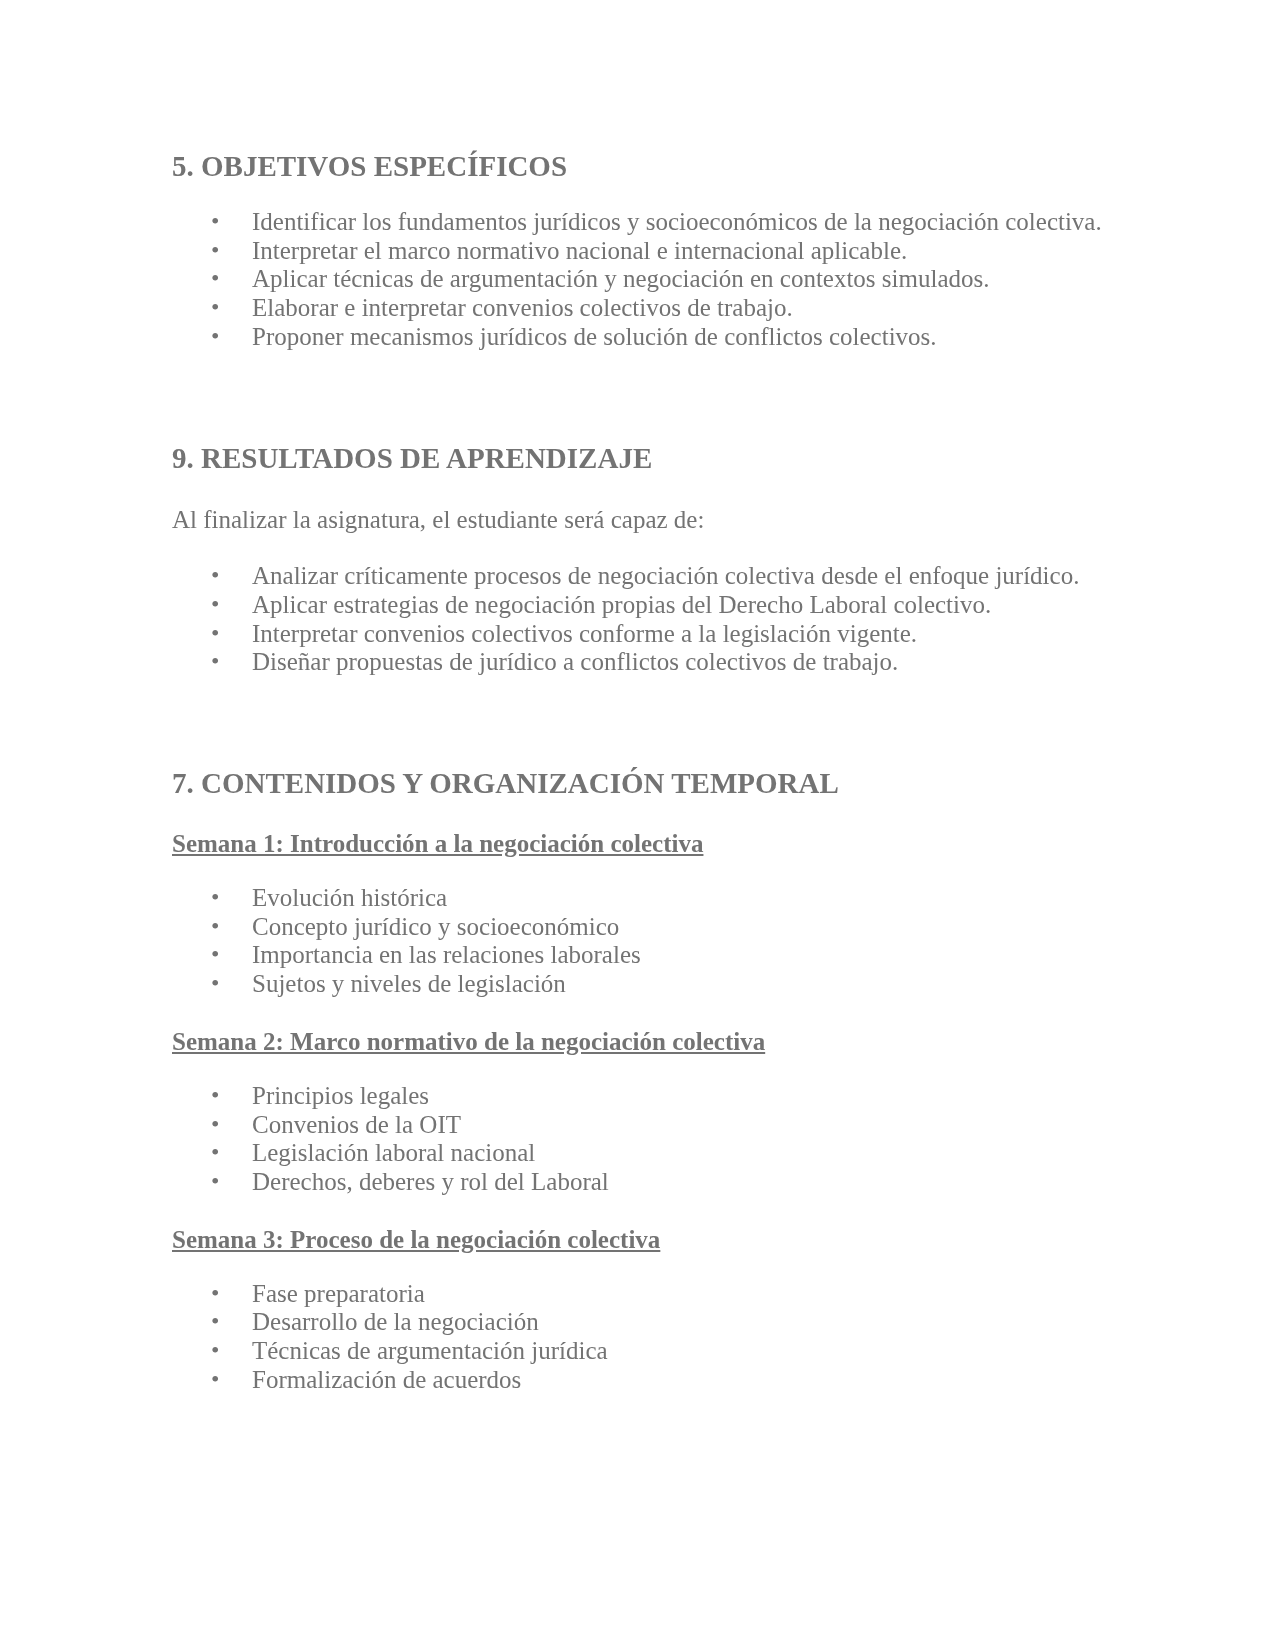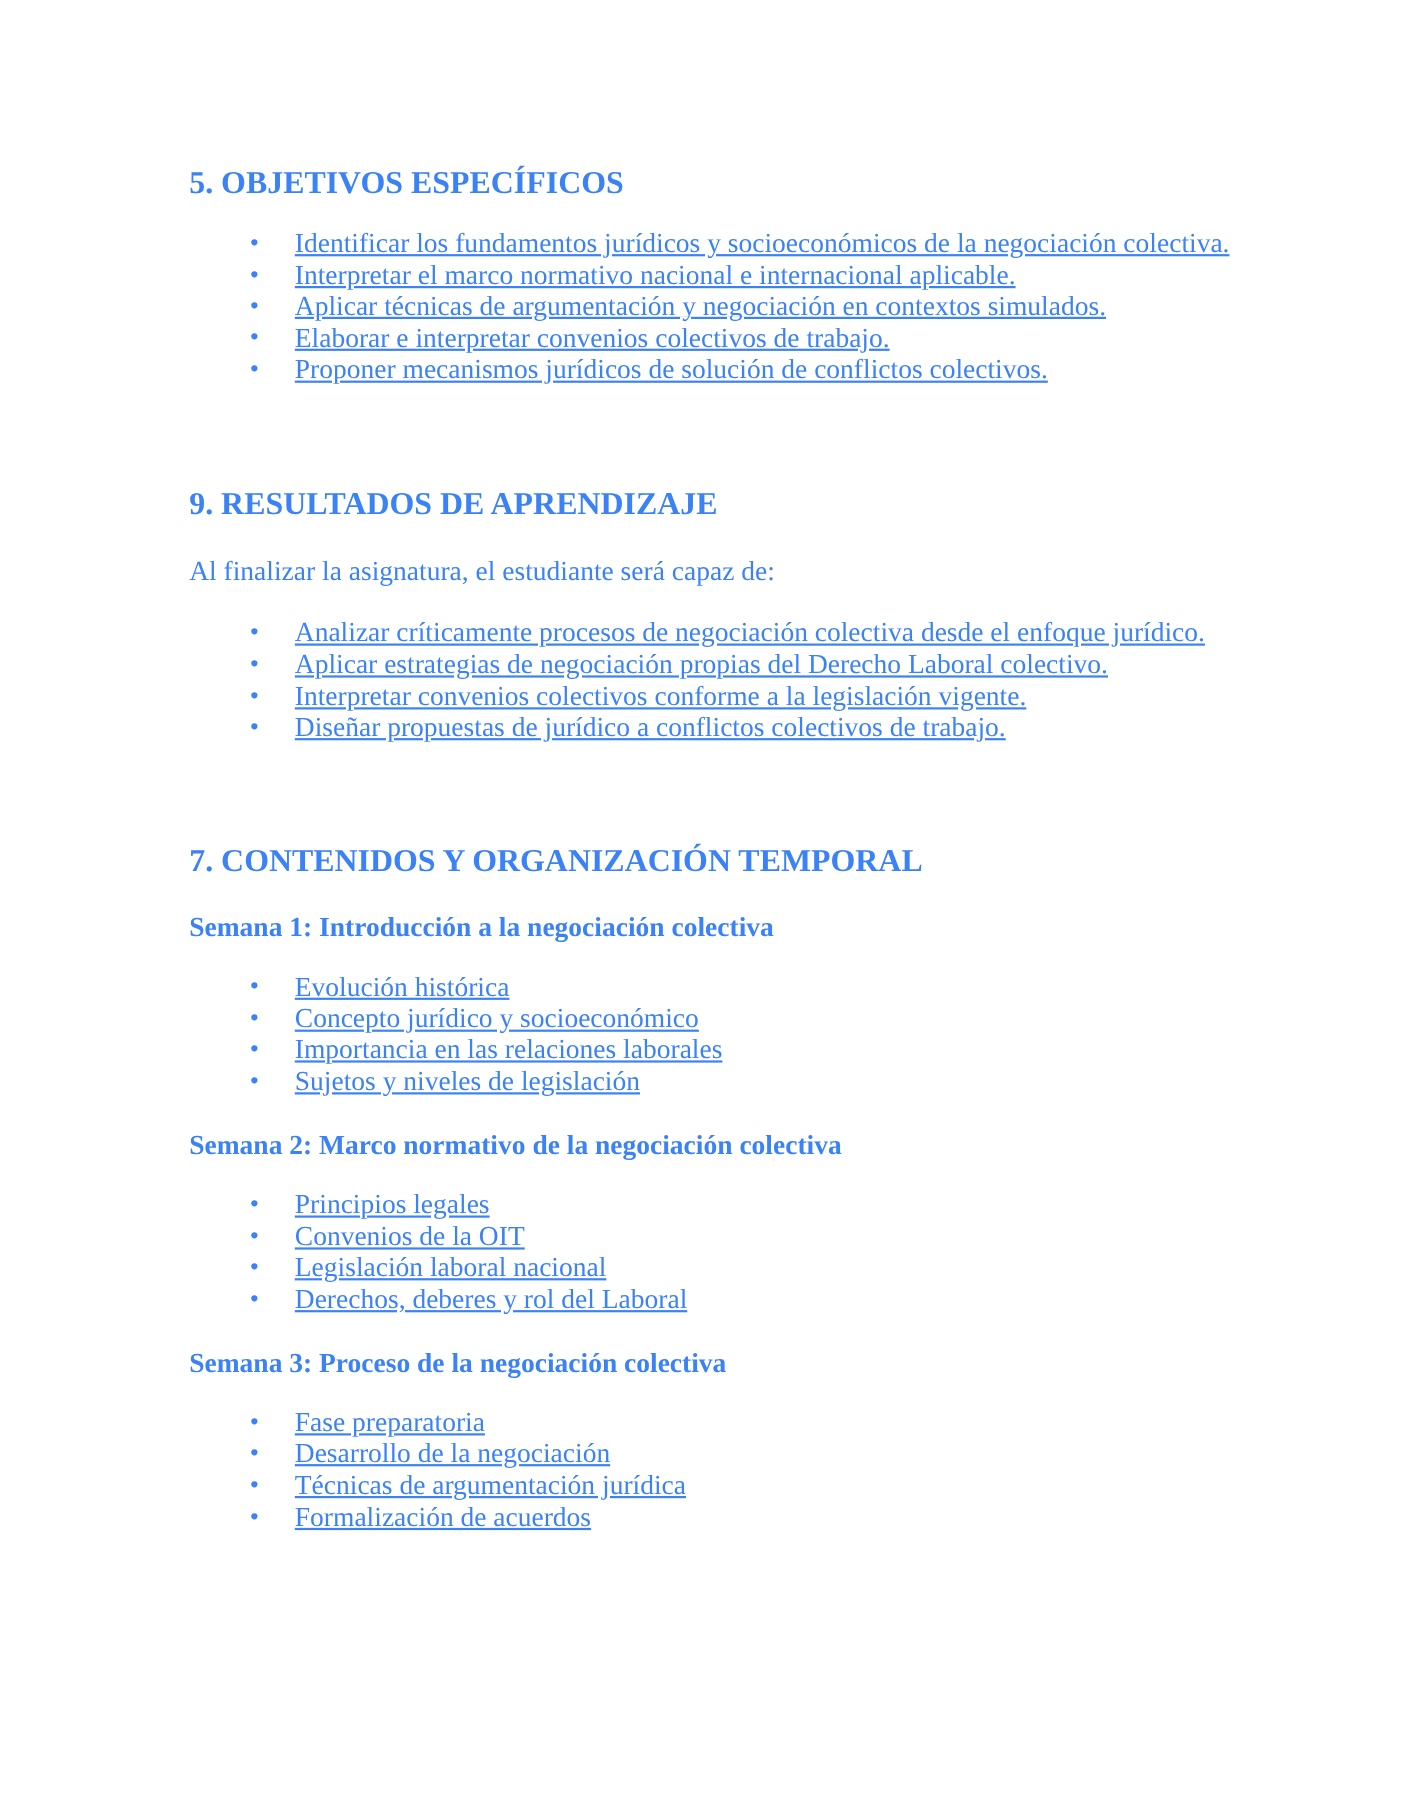--- a/index.html
+++ b/index.html
@@ -6,21 +6,21 @@
     margin: 0;
     padding: 0;
     background: #ffffff;
   }
   .page {
     position: relative;
     width: 1275px;
     height: 1650px;
     box-sizing: border-box;
     background: #ffffff;
-    color: #3b82f6;
+    color: #737373;
     font-family: "Liberation Serif", "DejaVu Serif", serif;
     font-size: 25px;
     line-height: 28.7px;
     padding: 148px 86px 0 172px;
     overflow: hidden;
   }
   .section-heading {
     font-size: 29px;
     line-height: 36px;
     font-weight: bold;
@@ -30,26 +30,26 @@
     margin-top: 0;
   }
   .intro-paragraph {
     margin: 30px 0 28px 0;
   }
   .week-heading {
     font-size: 25px;
     line-height: 29px;
     font-weight: bold;
     margin: 28px 0 26px 0;
+    text-decoration: underline;
   }
   ul.bullet-list {
     list-style: none;
-    margin: 16px;
+    margin: 0;
     padding: 0 0 0 80px;
-    text-decoration: underline;
   }
   ul.bullet-list li {
     position: relative;
   }
   ul.bullet-list li::before {
     content: "\2022";
     position: absolute;
     left: -41px;
     top: -1px;
     font-size: 24px;

